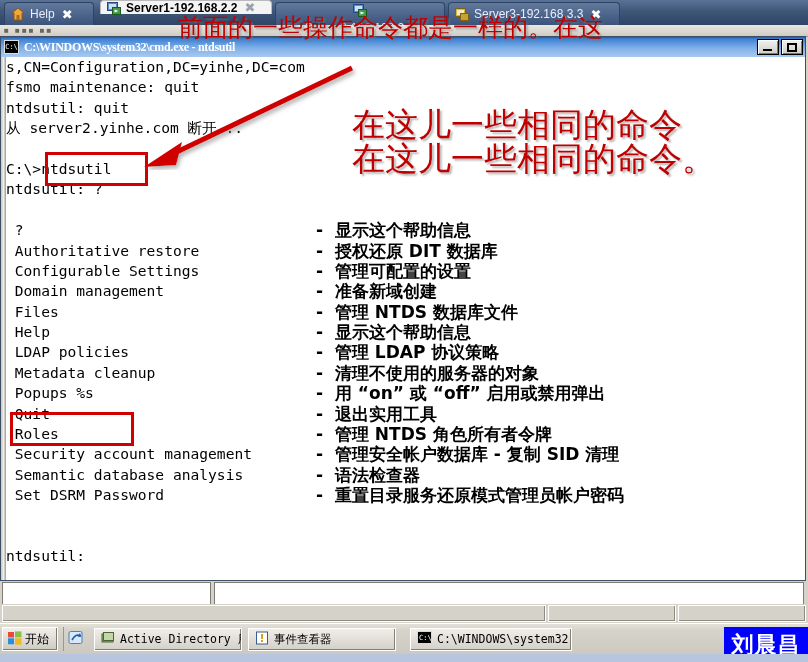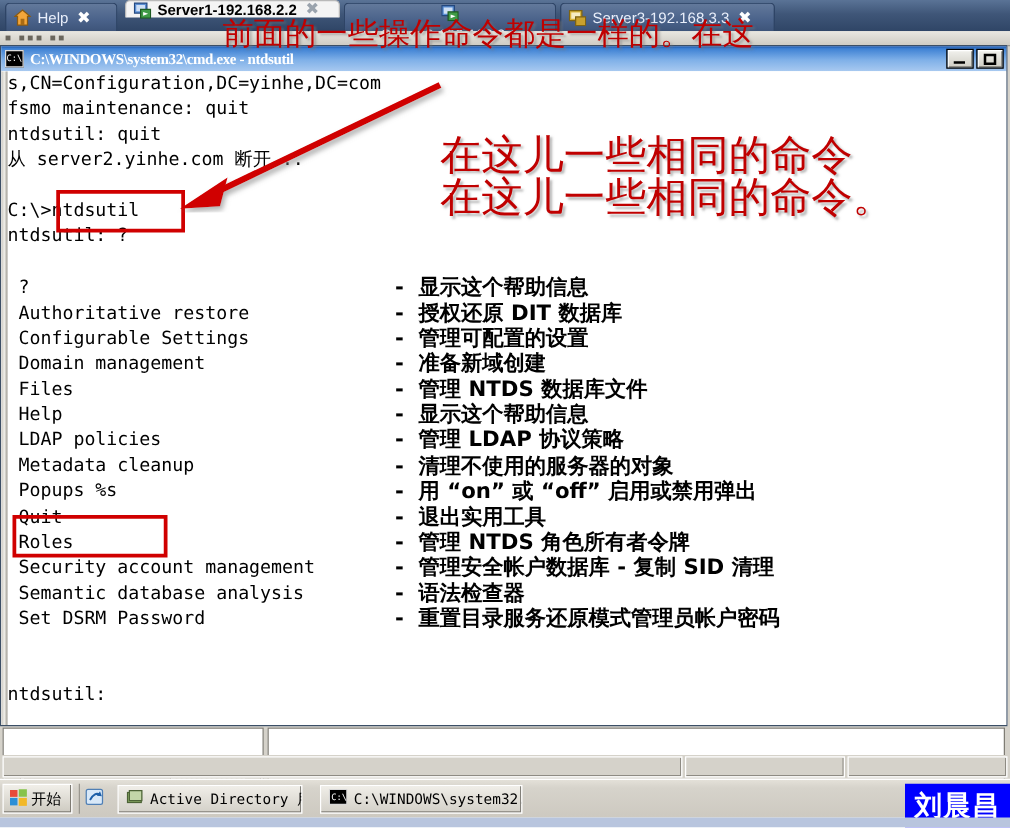--- a/index.html
+++ b/index.html
@@ -394,20 +394,30 @@
   <div class="taskitem" style="width:148px;">
     <span>
       <svg width="14" height="14" viewBox="0 0 14 14">
         <rect x="1" y="3" width="11" height="8" fill="#8fae6a" stroke="#4c6336" stroke-width="1"></rect>
         <rect x="2.5" y="1.5" width="10" height="8" fill="#c2d6a8" stroke="#4c6336" stroke-width="1"></rect>
       </svg>
     </span>
     <span>Active Directory 用...</span>
   </div>
 
+  <div class="taskitem" style="width:148px;">
+    <span>
+      <svg width="14" height="14" viewBox="0 0 14 14">
+        <rect x="1.5" y="1" width="11" height="12" fill="#ffffff" stroke="#3a5d8f" stroke-width="1"></rect>
+        <rect x="6" y="3" width="2" height="5" fill="#d8a216"></rect>
+        <rect x="6" y="9" width="2" height="2" fill="#d8a216"></rect>
+      </svg>
+    </span>
+    <span>事件查看器</span>
+  </div>
 
   <div class="taskitem" style="width:162px; margin-left:14px;">
     <span>
       <svg width="15" height="13" viewBox="0 0 15 13">
         <rect x="0.5" y="0.5" width="14" height="12" fill="#000000" stroke="#d8d8d8" stroke-width="1"></rect>
         <text x="2" y="9" font-family="DejaVu Sans Mono, monospace" font-size="7" fill="#ffffff">C:\</text>
       </svg>
     </span>
     <span>C:\WINDOWS\system32...</span>
   </div>

